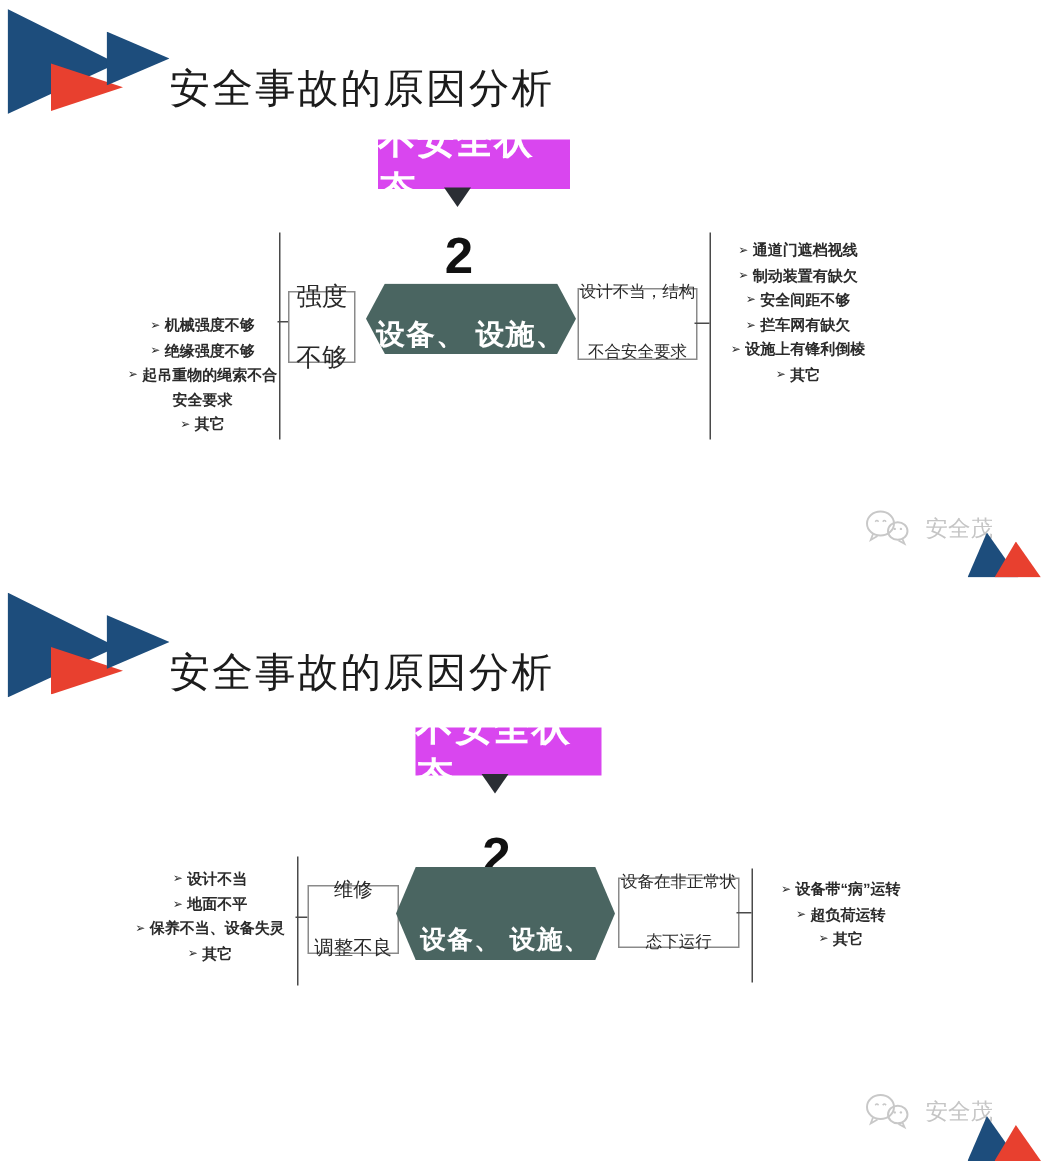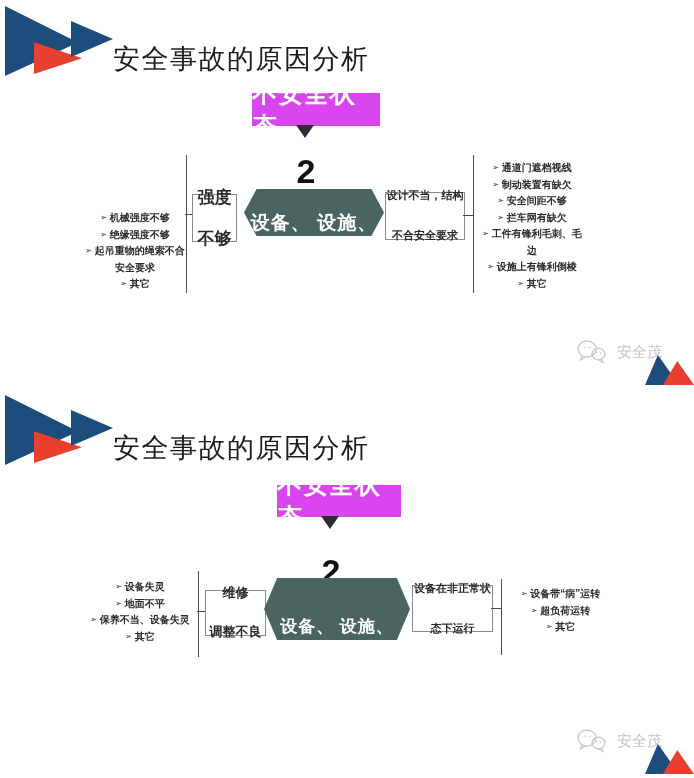--- a/index.html
+++ b/index.html
@@ -52,21 +52,21 @@
   .s2 .vline-left{left:198px;top:182px;height:86px;}
   .s2 .vline-right{left:501px;top:190px;height:76px;}
   .dash{position:absolute;height:1px;background:#4a4a4a;}
   .s1 .dash-left{left:185px;top:214px;width:8px;}
   .s1 .dash-right{left:463px;top:215px;width:10px;}
   .s2 .dash-left{left:197px;top:222px;width:9px;}
   .s2 .dash-right{left:491px;top:219px;width:10px;}
 
   
   .wbox{position:absolute;border:1px solid #8a8a8a;background:#fff;color:#2a2a2a;
-        font-weight:700;display:flex;flex-direction:column;align-items:center;
+        font-weight:400;display:flex;flex-direction:column;align-items:center;
         justify-content:center;text-align:center;gap:20px;}
   .s1 .left-box{left:192px;top:194px;width:43px;height:46px;font-size:17px;line-height:1.25;}
   .s2 .left-box{left:205px;top:201px;width:59px;height:44px;font-size:13px;line-height:1.45;}
   .s1 .right-box{left:385px;top:192px;width:78px;height:46px;font-size:11px;line-height:1.8;}
   .s2 .right-box{left:412px;top:196px;width:79px;height:45px;font-size:11px;line-height:1.8;}
 
   
   .banner{position:absolute;background:#4a6561;color:#fff;font-weight:800;
         display:flex;flex-direction:column;align-items:center;justify-content:flex-end;
         letter-spacing:1px;clip-path:polygon(0 50%,9% 0,91% 0,100% 50%,91% 100%,9% 100%);}
@@ -122,21 +122,20 @@
     </div>
 
   <div class="dash dash-right"></div>
   <div class="vline vline-right"></div>
 
   <div class="cause-list right-list">
       <div class="li"><span class="bullet">➢</span><span>通道门遮档视线</span></div>
       <div class="li"><span class="bullet">➢</span><span>制动装置有缺欠</span></div>
       <div class="li"><span class="bullet">➢</span><span>安全间距不够</span></div>
       <div class="li"><span class="bullet">➢</span><span>拦车网有缺欠</span></div>
-      <div class="li"><span class="bullet">➢</span><span>工件有锋利毛刺、毛边</span></div>
       <div class="li"><span class="bullet">➢</span><span>设施上有锋利倒棱</span></div>
       <div class="li"><span class="bullet">➢</span><span>其它</span></div>
     </div>
 
   <div class="watermark">
     <svg width="30" height="26" viewBox="0 0 30 26">
       <ellipse cx="11" cy="10" rx="9" ry="8" fill="none" stroke="#c8c8c8" stroke-width="1.3"></ellipse>
       <path d="M6 17 L4.5 21 L9 18.3" fill="none" stroke="#c8c8c8" stroke-width="1.2"></path>
       <ellipse cx="22.5" cy="15" rx="6.5" ry="5.8" fill="none" stroke="#c8c8c8" stroke-width="1.3"></ellipse>
       <path d="M25.5 20 L27 23.5 L23 21.3" fill="none" stroke="#c8c8c8" stroke-width="1.2"></path>
@@ -157,21 +156,21 @@
     <div class="tri logo-small"></div>
   </div>
   <div class="title">安全事故的原因分析</div>
 
   <div class="badge">不安全状态</div>
   <div class="badge-pointer"></div>
 
   <div class="step-number">2</div>
 
   <div class="cause-list left-list">
-      <div class="li"><span class="bullet">➢</span><span>设备失灵</span></div>
+      <div class="li"><span class="bullet">➢</span><span>设计不当</span></div>
       <div class="li"><span class="bullet">➢</span><span>地面不平</span></div>
       <div class="li"><span class="bullet">➢</span><span>保养不当、设备失灵</span></div>
       <div class="li"><span class="bullet">➢</span><span>其它</span></div>
     </div>
 
   <div class="vline vline-left"></div>
   <div class="dash dash-left"></div>
 
   <div class="wbox left-box">
       <div>维修</div>

